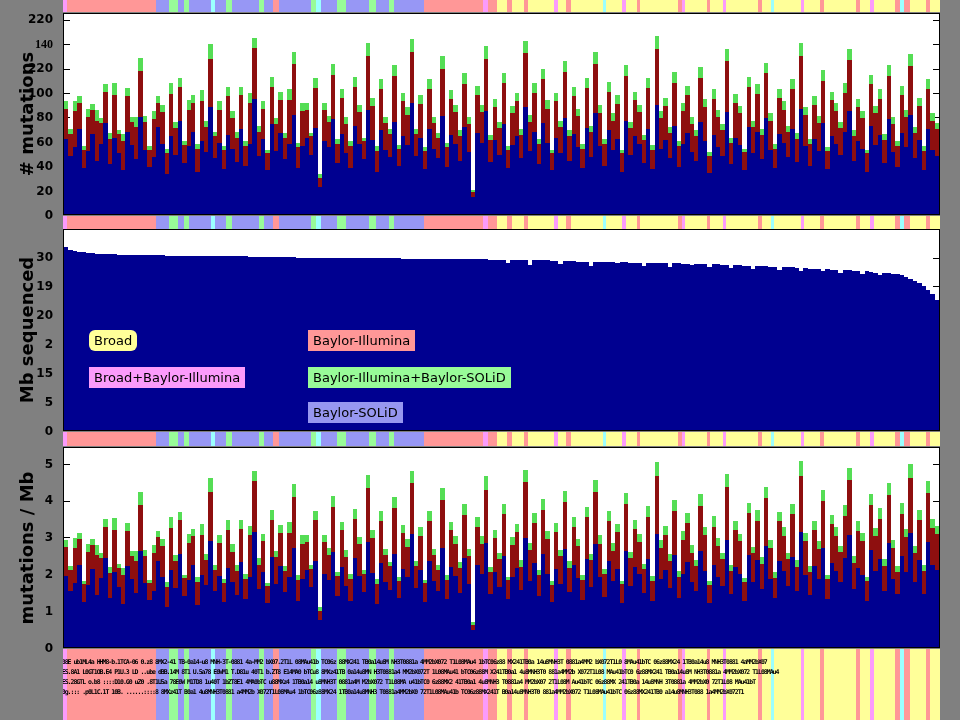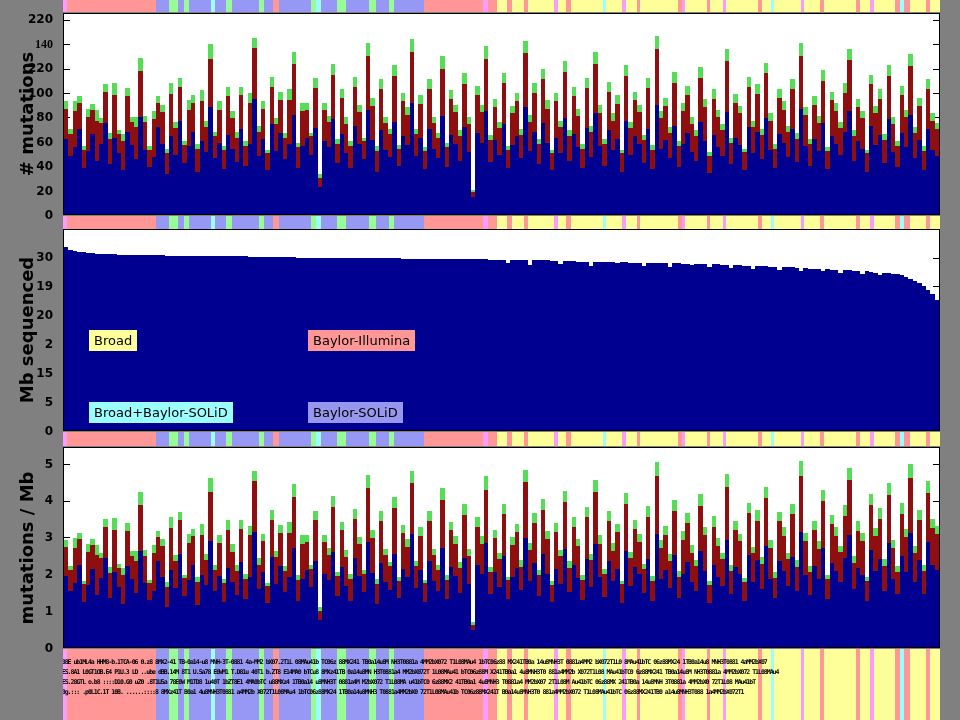--- a/index.html
+++ b/index.html
@@ -1825,23 +1825,24 @@
             <div style="height: 70.1149%; background: rgb(0, 0, 144);"></div>
           </div>
           <div class="bar">
             <div style="height: 68.1034%; background: rgb(0, 0, 144);"></div>
           </div>
           <div class="bar">
             <div style="height: 65.2299%; background: rgb(0, 0, 144);"></div>
           </div>
         </div>
       <div class="legend-centers">
-          <div class="cbox c0 r0" style="background: rgb(255, 255, 153);">Broad</div>
+          <div class="cbox c0 r0" style="background: rgb(255, 255, 153); border-radius: 6px;">Broad</div>
           <div class="cbox c1 r0" style="background: rgb(255, 151, 151);">Baylor-Illumina</div>
-          <div class="cbox c0 r2" style="background: rgb(155, 255, 255);">Broad+Baylor-SOLiD</div>
+          <div class="cbox c0 r1" style="background: rgb(251, 155, 251);">Broad+Baylor-Illumina</div>
+          <div class="cbox c1 r1" style="background: rgb(152, 251, 152);">Baylor-Illumina+Baylor-SOLiD</div>
           <div class="cbox c1 r2" style="background: rgb(151, 151, 240);">Baylor-SOLiD</div>
         </div>
     <div class="tick" style="bottom: calc(0% - 1px); left: 0px;"></div>
         <div class="tick" style="bottom: calc(0% - 1px); right: 0px;"></div>
         <div class="tick" style="bottom: calc(14.3678% - 1px); left: 0px;"></div>
         <div class="tick" style="bottom: calc(14.3678% - 1px); right: 0px;"></div>
         <div class="tick" style="bottom: calc(28.7356% - 1px); left: 0px;"></div>
         <div class="tick" style="bottom: calc(28.7356% - 1px); right: 0px;"></div>
         <div class="tick" style="bottom: calc(43.1034% - 1px); left: 0px;"></div>
         <div class="tick" style="bottom: calc(43.1034% - 1px); right: 0px;"></div>

